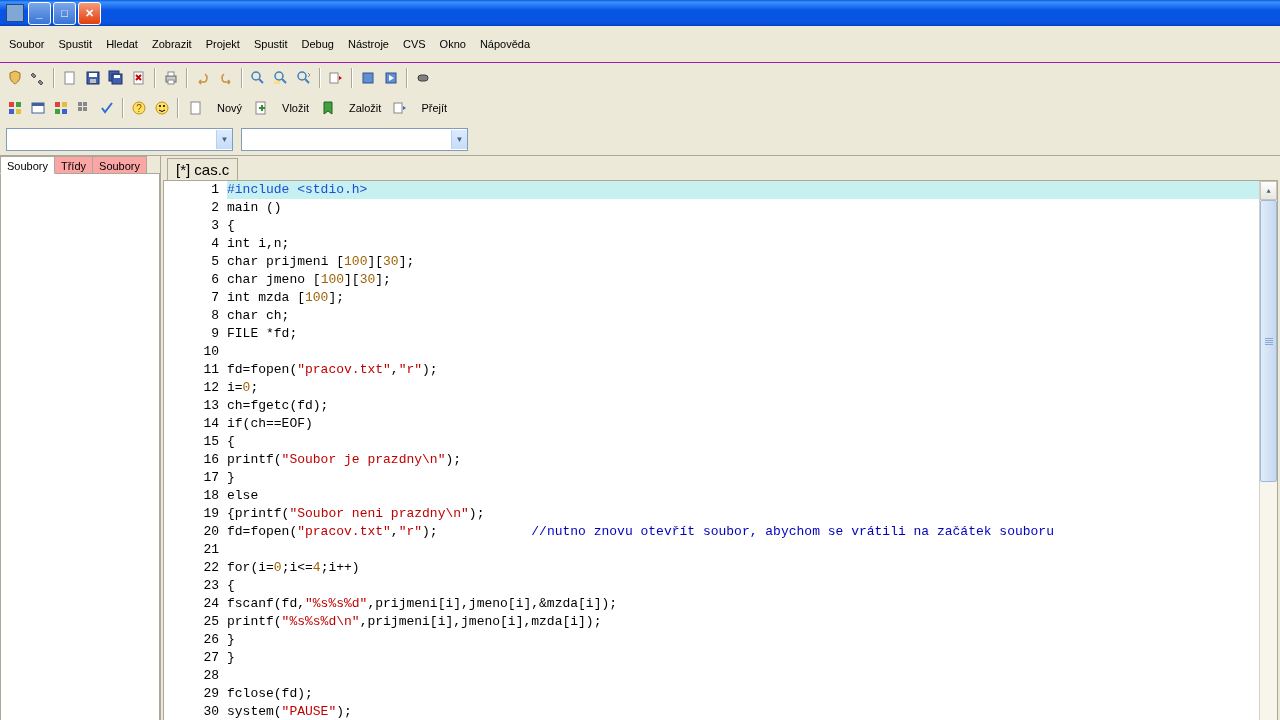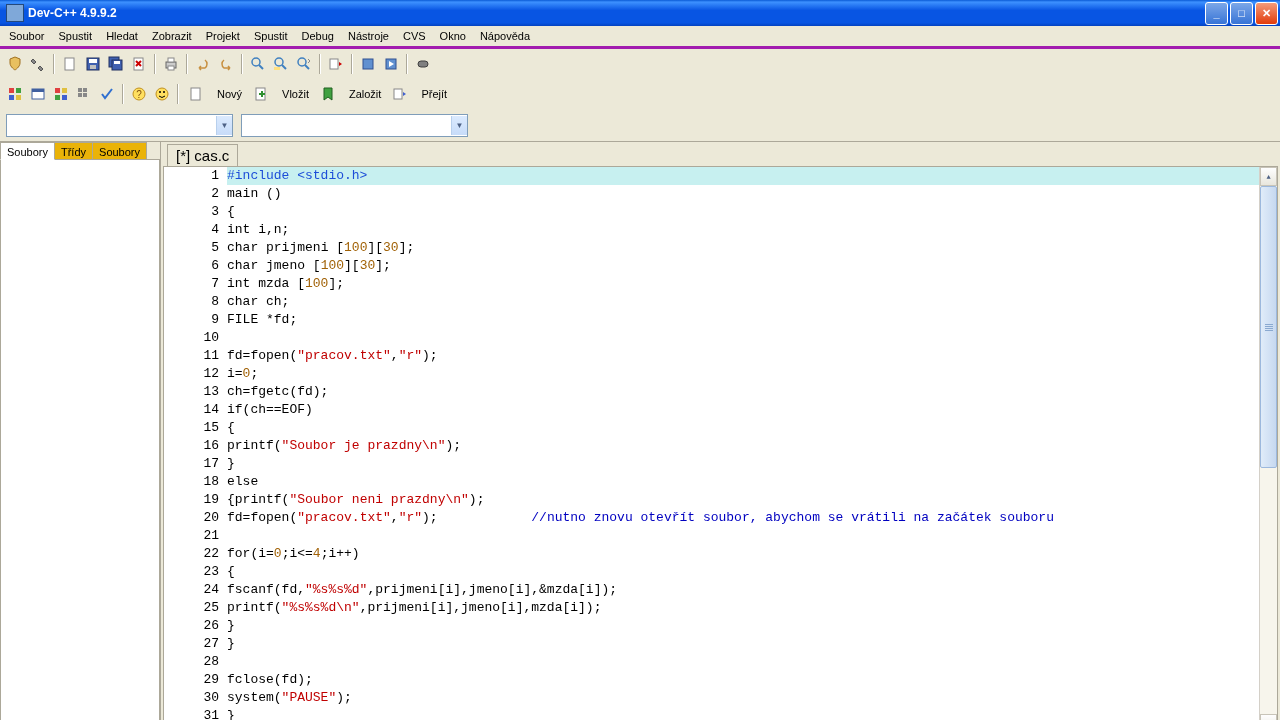--- a/index.html
+++ b/index.html
@@ -4,36 +4,36 @@
 <style>
 html,body{margin:0;padding:0;font-family:Tahoma,sans-serif;font-size:11px;overflow:hidden;background:#ece9d8;width:1280px;height:720px}
 .titlebar{height:26px;background:linear-gradient(to bottom,#0a5bd6 0%,#3d91ff 8%,#0855e3 40%,#0855e3 88%,#0342c0 100%);display:flex;align-items:center;padding:0 2px;color:#fff}
 .titlebar .appicon{width:16px;height:16px;background:#7fa8d9;margin:0 4px;border:1px solid #24497c}
 .titlebar .title{font-weight:bold;font-size:12px;flex:1}
 .winbtns{display:flex;gap:2px}
 .winbtn{width:21px;height:21px;border:1px solid #fff;border-radius:3px;display:flex;align-items:center;justify-content:center;font-family:Marlett,Arial;font-size:11px;font-weight:bold}
 .min{background:linear-gradient(#7ba7e8,#3874d6)}
 .max{background:linear-gradient(#7ba7e8,#3874d6)}
 .close{background:linear-gradient(#f49b7a,#e23c0b);color:#fff}
-.menubar{height:20px;background:#ece9d8;border-bottom:3px solid #a21caf;display:flex;align-items:center;padding:0 2px}
+.menubar{height:20px;background:#ece9d8;border-bottom:1px solid #a21caf;display:flex;align-items:center;padding:8px 2px}
 .menuitem{padding:2px 7px;cursor:default}
 .toolbar{height:26px;background:#ece9d8;display:flex;align-items:center;padding:2px 4px;gap:1px}
 .toolbar .sep{width:1px;height:20px;background:#aca899;margin:0 3px;border-right:1px solid #fff}
 .tbtn{width:20px;height:20px;border:1px solid transparent;display:flex;align-items:center;justify-content:center;border-radius:2px}
 .tbtn svg{width:16px;height:16px}
 .tbtn.wide{width:auto;padding:0 4px;gap:13px}
 .combos{height:28px;background:#ece9d8;display:flex;align-items:center;padding:2px 6px;gap:8px}
 .combo{height:21px;border:1px solid #7f9db9;background:#fff;display:flex;align-items:center}
 .combo.w1{width:225px}
 .combo.w2{width:225px}
 .combo .arrow{width:15px;height:19px;background:linear-gradient(#dbeafe,#c7dcf9);border-left:1px solid #b8d0ed;display:flex;align-items:center;justify-content:center;margin-left:auto;font-size:8px;color:#4d6185}
 .main{display:flex;height:calc(720px - 26px - 20px - 26px - 26px - 28px);border-top:1px solid #aca899}
 .sidepanel{width:160px;background:#ece9d8;border-right:1px solid #aca899;display:flex;flex-direction:column}
 .sidetabs{height:18px;display:flex;background:#ece9d8}
-.sidetab{padding:3px 6px;border:1px solid #aca899;border-bottom:none;background:#eab308;font-size:11px;margin-right:-1px}
+.sidetab{padding:3px 6px;border:1px solid #aca899;border-bottom:none;background:#fca5a5;font-size:11px;margin-right:-1px}
 .sidetab.active{background:#fff;border-bottom:1px solid #fff;position:relative;z-index:1}
 .sidecontent{flex:1;background:#fff;border:1px solid #aca899;margin:-1px 0 0 0}
 .editor{flex:1;display:flex;flex-direction:column;background:#ece9d8}
 .edtabs{height:22px;display:flex;padding-left:6px;padding-top:2px}
 .edtab{padding:2px 8px;border:1px solid #aca899;background:#ece9d8;font-size:15px;border-bottom:none}
 .codewrap{flex:1;display:flex;background:#fff;border:1px solid #aca899;margin:0 2px 2px 2px;position:relative;font-family:'Courier New',monospace;font-size:13px}
 .gutter{width:55px;background:#fff;text-align:right;padding:0 6px 0 0;color:#000;border-right:0px solid #ccc;line-height:18px;padding-top:0}
 .codearea{flex:1;line-height:18px;padding-left:2px;white-space:pre;overflow:hidden}
 .codeline{height:18px}
 .hl{background:#c7f0f0}
@@ -47,21 +47,20 @@
 .strack{flex:1;background:#f7f5ec}
 .sthumb{height:280px;background:linear-gradient(to right,#e0ecf9,#c6d8f0);border:1px solid #9cb8dd;border-radius:2px;margin:0}
 .grip{display:flex;flex-direction:column;gap:1px;align-items:center;justify-content:center;height:100%}
 .grip div{width:8px;height:1px;background:#8aa9d0}
 </style>
 </head>
 <body>
 
 <div class="titlebar">
   <div class="appicon"></div>
-  <div class="title">Dev-C++ 4.9.9.2</div>
   <div class="winbtns">
     <div class="winbtn min">_</div>
     <div class="winbtn max">□</div>
     <div class="winbtn close">✕</div>
   </div>
 </div>
 
 <div class="menubar" id="menubar">
     <div class="menuitem">Soubor</div>
     <div class="menuitem">Spustit</div>

